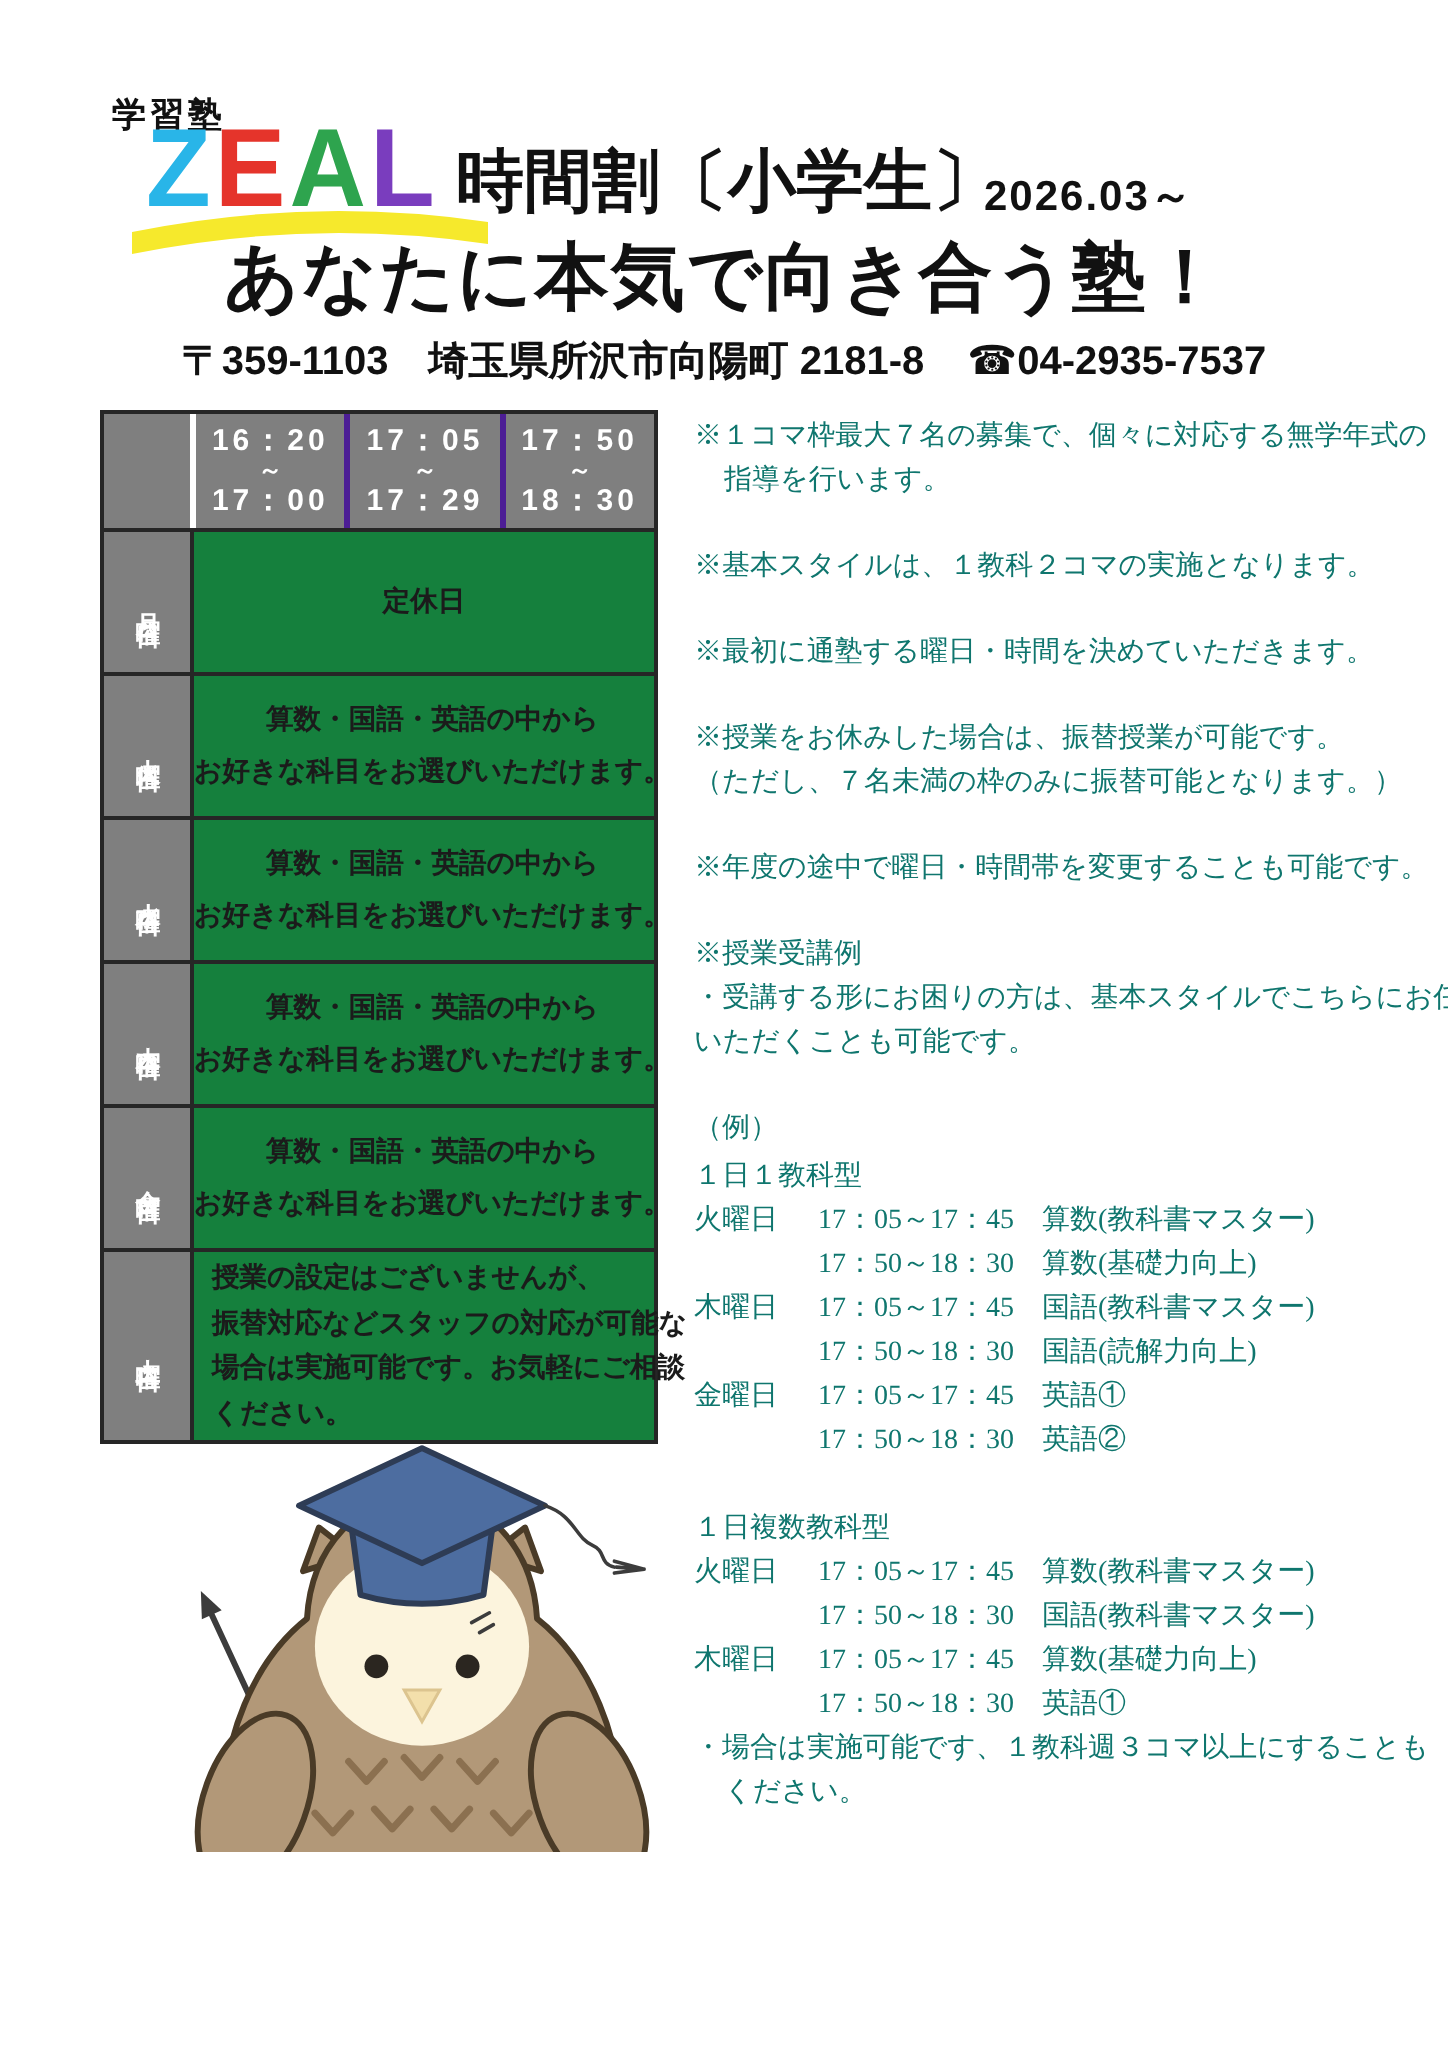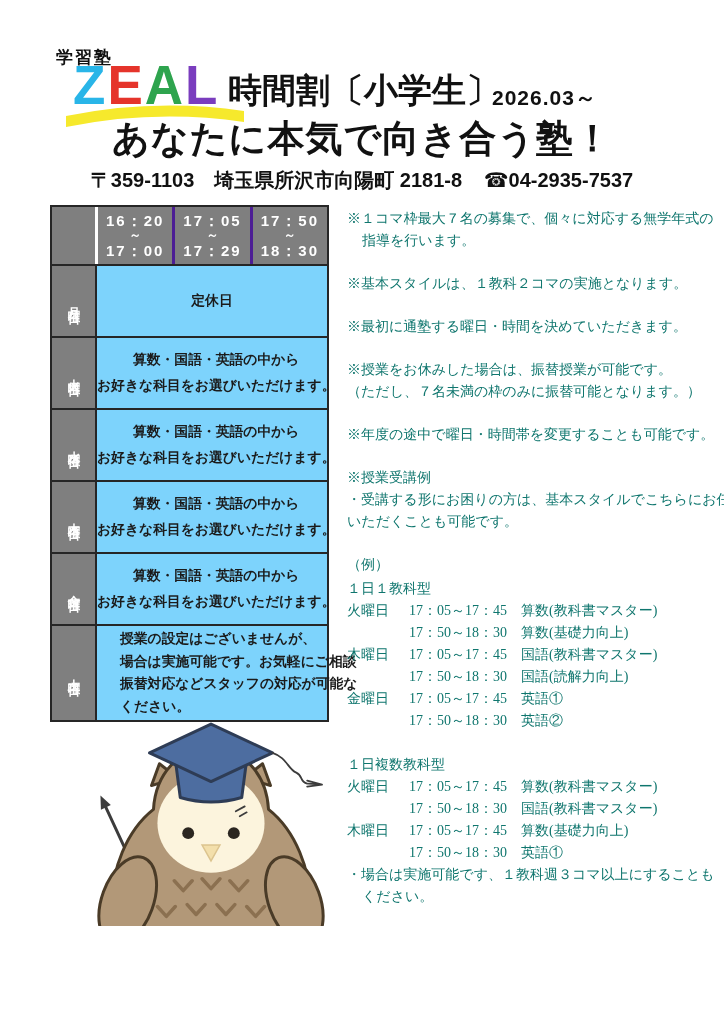--- a/index.html
+++ b/index.html
@@ -14,39 +14,39 @@
   .logo-letter{display:inline-block;}
   .swoosh{position:absolute;left:-9px;bottom:-7px;z-index:1;}
   .main-title{position:absolute;left:228px;top:68px;font-size:34px;font-weight:800;white-space:nowrap;letter-spacing:0px;}
   .title-date{position:absolute;left:492px;top:84px;font-size:21px;font-weight:700;letter-spacing:1px;}
   .slogan{position:absolute;left:0;top:114px;width:724px;text-align:center;font-size:37px;font-weight:800;letter-spacing:1px;}
   .address{position:absolute;left:0;top:167px;width:724px;text-align:center;font-size:20px;font-weight:700;}
   .address .phone{margin-left:16px;}
 
   
   .timetable{position:absolute;left:50px;top:205px;width:279px;box-sizing:border-box;
-             border:2px solid var(--table-border,#262626);background:#7dd3fc;}
+             border:2px solid var(--table-border,#262626);background:#15803d;}
   .t-header{display:flex;height:57px;}
   .corner-cell{width:43px;flex:none;background:var(--table-gray,#7f7f7f);border-right:3px solid #fff;}
   .time-cell{flex:1;background:var(--table-gray,#7f7f7f);display:flex;flex-direction:column;
              align-items:center;justify-content:center;color:#fff;font-weight:700;}
   .time-cell + .time-cell{border-left:3px solid #4c1d95;}
   .tline{font-size:15px;line-height:17px;letter-spacing:2px;}
   .tsep{font-size:12px;line-height:13px;}
   .t-row{display:flex;height:70px;border-top:2px solid var(--table-border,#262626);}
   .t-row.tall{height:94px;}
   .day-cell{width:43px;flex:none;background:var(--table-gray,#7f7f7f);
             border-right:2px solid var(--table-border,#262626);
             display:flex;align-items:center;justify-content:center;}
   .day-text{writing-mode:vertical-rl;text-orientation:upright;color:#fff;font-size:12.5px;
             font-weight:700;letter-spacing:3px;}
   .content-cell{flex:1;display:flex;flex-direction:column;justify-content:center;align-items:center;
                 font-weight:700;font-size:13.8px;color:#1b1b1b;}
   .cell-line{line-height:26px;white-space:nowrap;}
-  .content-cell.left{align-items:flex-start;padding-left:23px;}
+  .content-cell.left{align-items:flex-start;padding-left:9px;}
   .content-cell.left .cell-line{line-height:22.5px;}
 
   
   .notes{position:absolute;left:347px;top:208px;width:372px;
          font-family:"Liberation Serif","DejaVu Serif",serif;color:#0f766e;font-size:14px;}
   .note-line{line-height:22px;white-space:nowrap;}
   .note-line.ind{padding-left:15px;}
   .note-block{margin-bottom:21px;}
   .example-label{line-height:22px;margin-bottom:2px;}
   .example-title{line-height:22px;}
@@ -156,22 +156,22 @@
             <div class="cell-line">算数・国語・英語の中から</div>
             <div class="cell-line">お好きな科目をお選びいただけます。</div>
           </div>
         </div>
         <div class="t-row tall">
           <div class="day-cell">
             <span class="day-text">土曜日</span>
           </div>
           <div class="content-cell left">
             <div class="cell-line">授業の設定はございませんが、</div>
+            <div class="cell-line">振替対応などスタッフの対応が可能な</div>
             <div class="cell-line">場合は実施可能です。お気軽にご相談</div>
-            <div class="cell-line">振替対応などスタッフの対応が可能な</div>
             <div class="cell-line">ください。</div>
           </div>
         </div>
       </div>
   </div>
 
   <div class="notes">
       <div class="note-block">
         <div class="note-line">※１コマ枠最大７名の募集で、個々に対応する無学年式の</div>
         <div class="note-line ind">指導を行います。</div>

